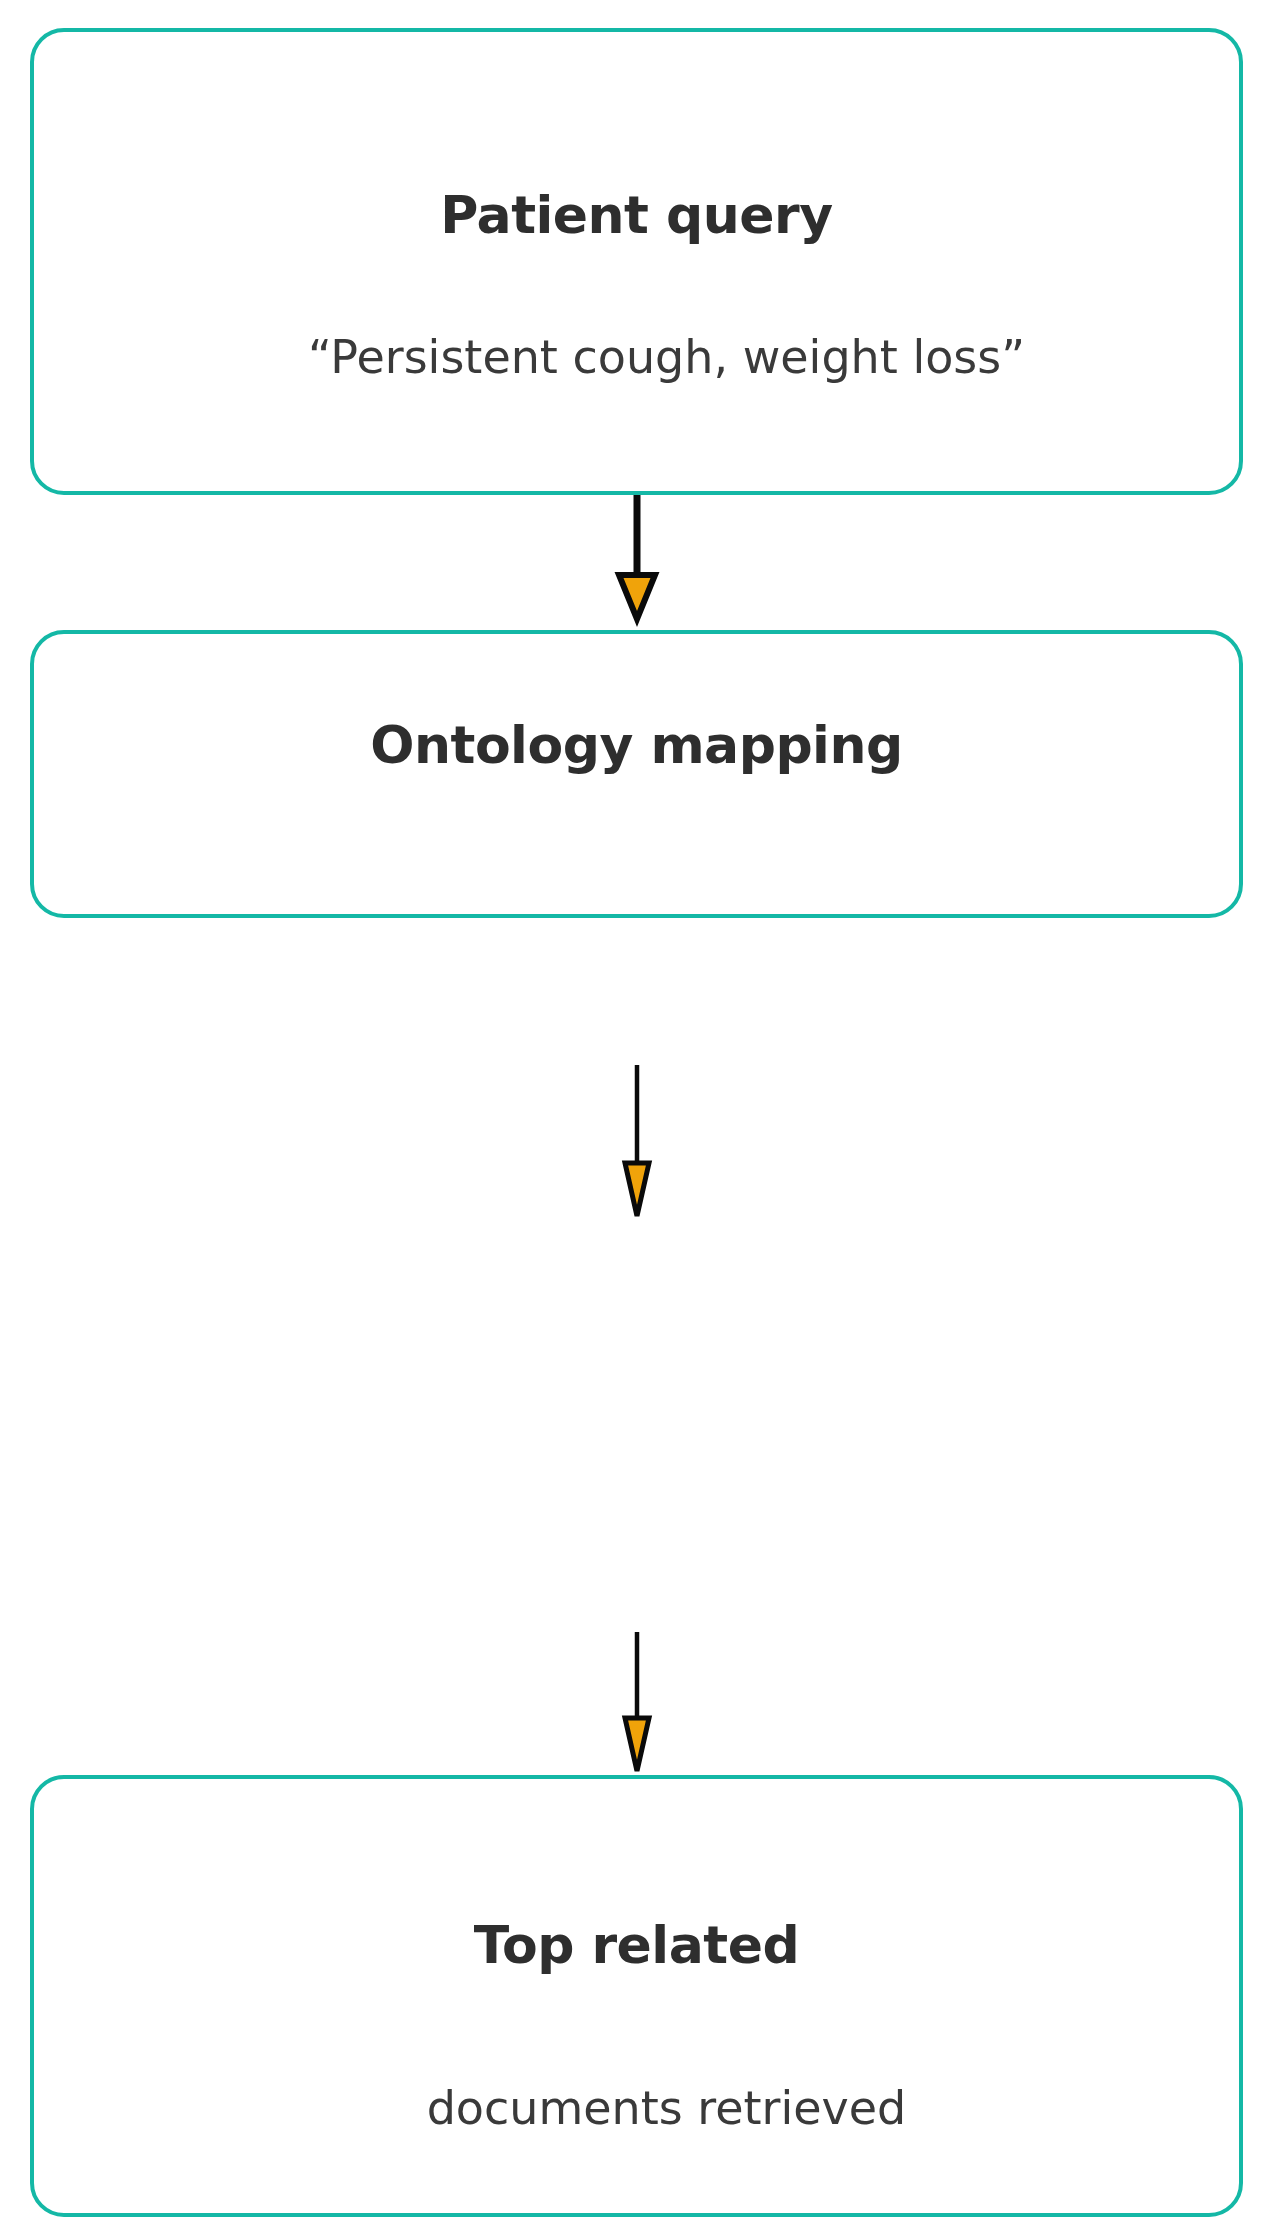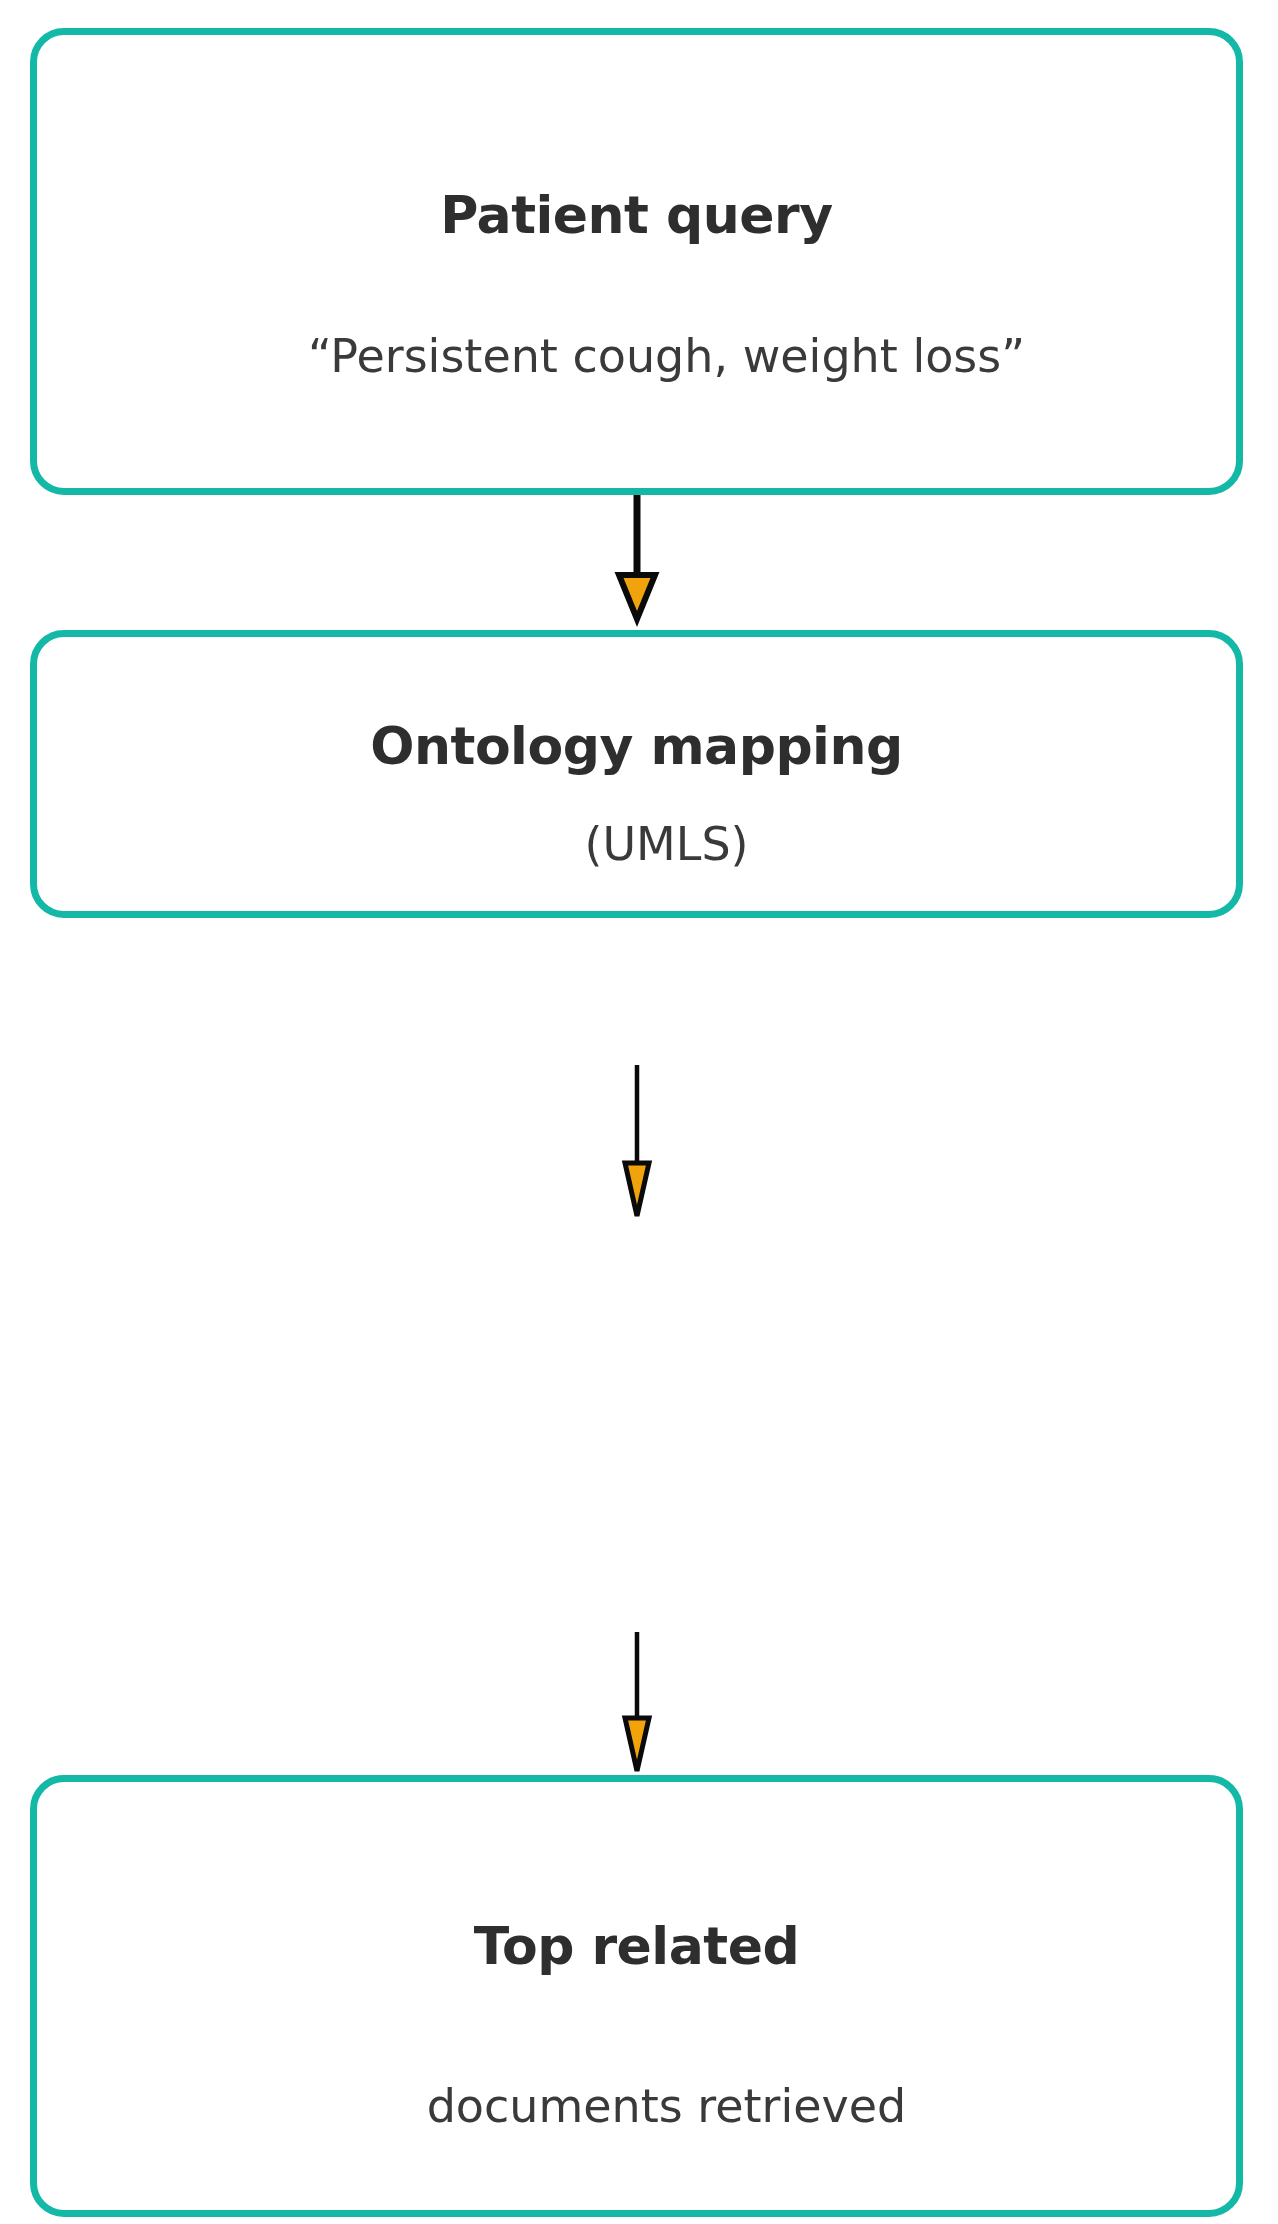--- a/index.html
+++ b/index.html
@@ -14,21 +14,21 @@
     background: #ffffff;
     overflow: hidden;
     font-family: "DejaVu Sans", "Liberation Sans", sans-serif;
   }
   .node {
     position: absolute;
     left: 30px;
     width: 1213px;
     box-sizing: border-box;
     background: #ffffff;
-    border: 7px solid #14b8a6;
+    border: 4px solid #14b8a6;
     border-radius: 34px;
   }
   .node .title {
     position: absolute;
     left: 0;
     top: 40%;
     width: 100%;
     margin: 0;
     transform: translateY(-50%);
     text-align: center;
@@ -76,21 +76,20 @@
     <p class="subtitle" style="top:71%;">“Persistent cough, weight loss”</p>
   </section>
 
   <svg class="connector" style="top:495px; height:160px;" viewBox="0 0 50 160">
     <line x1="25" y1="0" x2="25" y2="84" stroke-width="7"></line>
     <polygon points="7,80 43,80 25,124" stroke-width="6" fill="#F0A30A"></polygon>
   </svg>
 
   <section class="node" style="top:630px; height:288px;">
     <h2 class="title" style="top:40%;">Ontology mapping</h2>
-    <p class="subtitle" style="top:76%;">(UMLS)</p>
   </section>
 
   <svg class="connector" style="top:1065px; height:155px;" viewBox="0 0 50 155">
     <line x1="25" y1="0" x2="25" y2="102" stroke-width="4.5"></line>
     <polygon points="13,98 37,98 25,151" stroke-width="5" fill="#F0A30A"></polygon>
   </svg>
 
 
   <svg class="connector" style="top:1632px; height:143px;" viewBox="0 0 50 143">
     <line x1="25" y1="0" x2="25" y2="90" stroke-width="4.5"></line>

